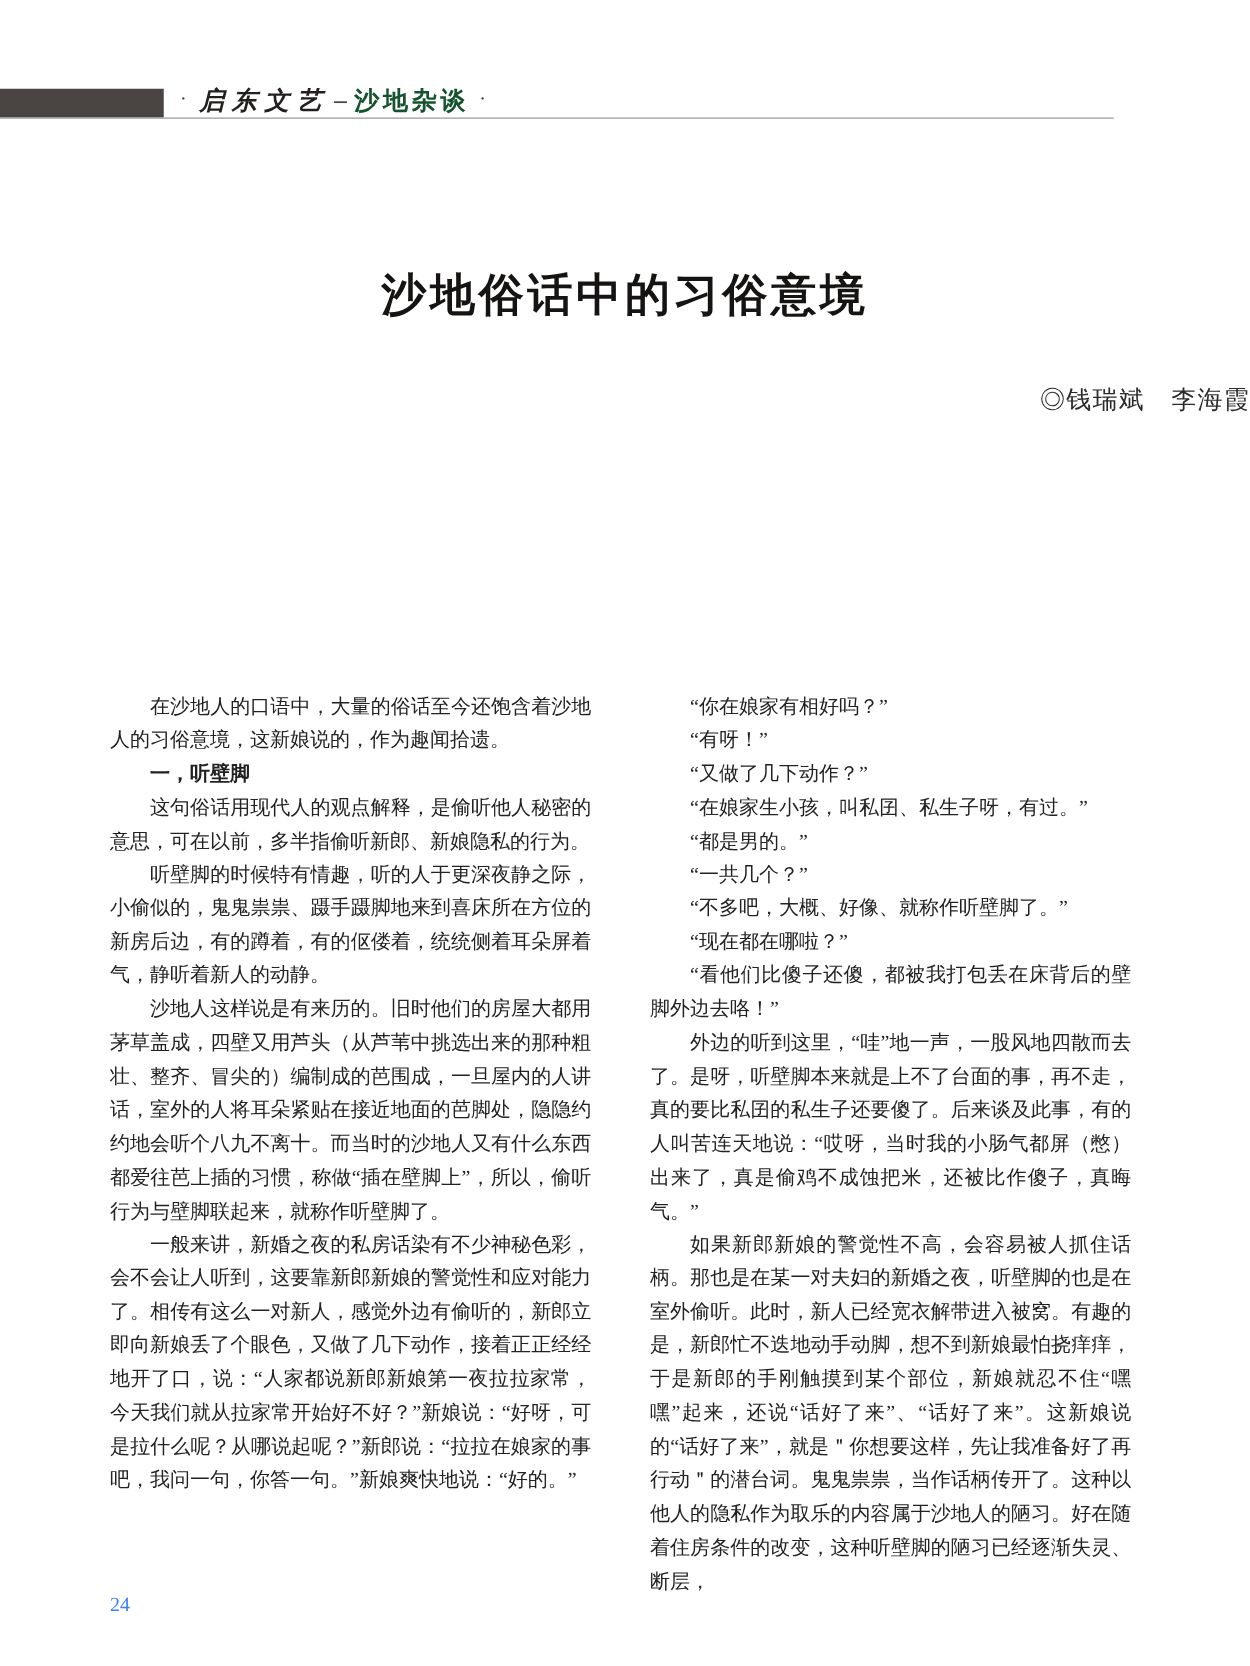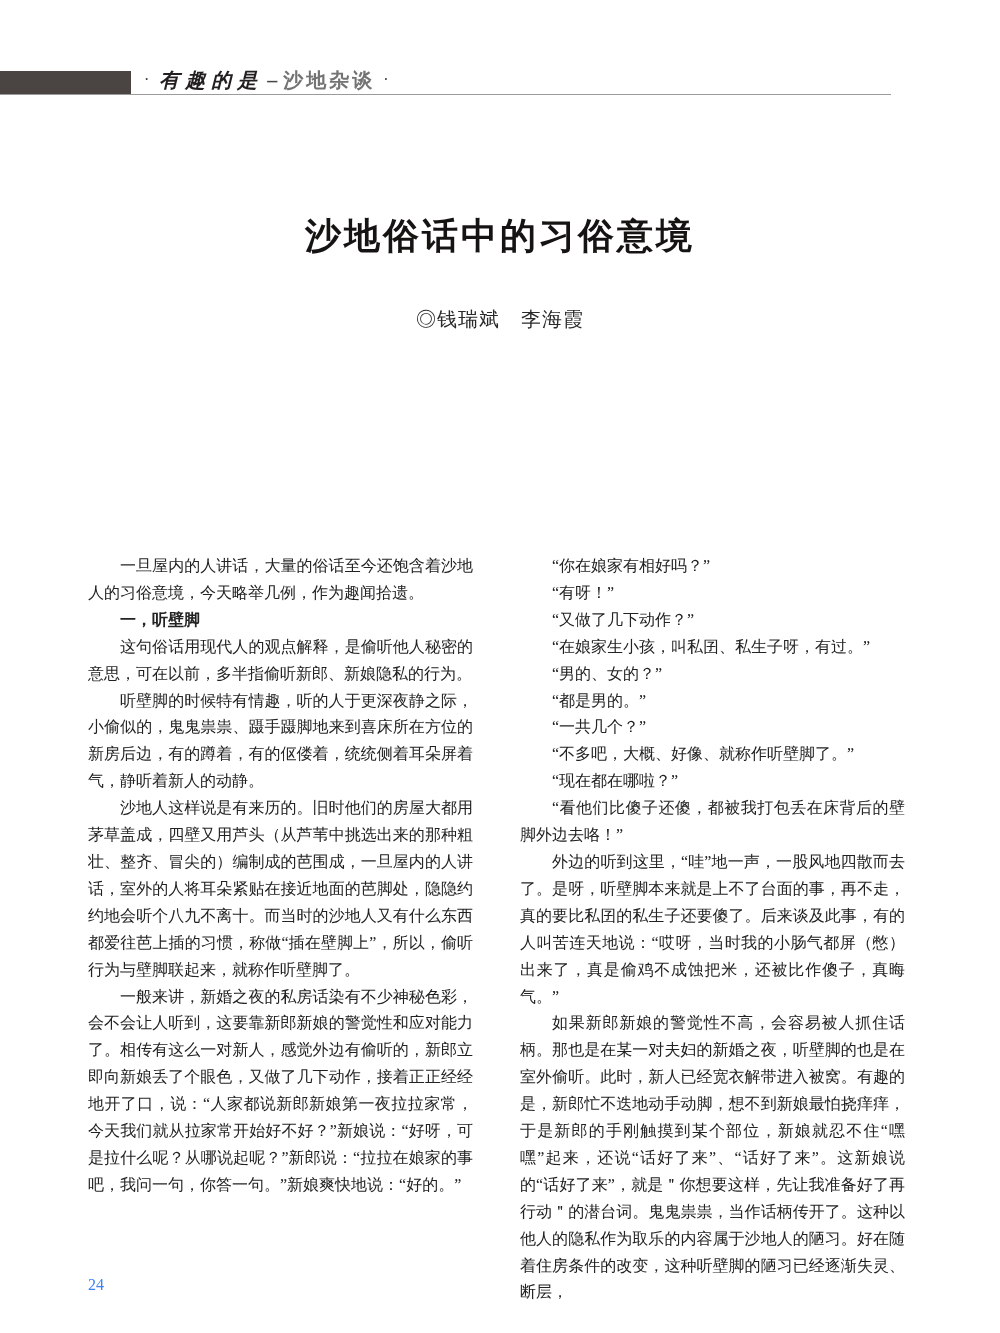--- a/index.html
+++ b/index.html
@@ -30,33 +30,33 @@
   }
   .header-text .dot { color:#3a3a3a; font-size:16px; padding:0 8px; }
   .header-text .magazine {
     font-weight:bold; font-style:italic;
     font-family:"Liberation Serif", serif;
     color:#221f1e; letter-spacing:6px;
   }
   .header-text .dash { color:#4a4542; font-weight:bold; padding:0 4px; }
   .header-text .column-name {
     font-family:"DejaVu Sans", sans-serif;
-    font-weight:bold; color:#737373; letter-spacing:3px;
+    font-weight:bold; color:#14532d; letter-spacing:3px;
   }
   
   .article-title {
     position:absolute; left:0; top:212px; width:100%;
     text-align:center;
     font-family:"DejaVu Sans", sans-serif;
     font-weight:bold; font-size:36px; letter-spacing:3px;
     color:#161412;
   }
   .byline {
     position:absolute; left:0; top:306px; width:100%;
-    text-align:center; font-size:20px; color:#2a2a2a;
+    text-align:right; font-size:20px; color:#2a2a2a;
     letter-spacing:1px;
   }
   
   .columns {
     position:absolute; left:88px; top:553px;
     width:818px;
     display:flex; gap:47px;
   }
   .col {
     width:385px; min-width:385px;
@@ -75,45 +75,44 @@
 </head>
 <body>
 
 <div class="page">
 
   <div class="header-bar" style="background: rgb(74, 69, 66);"></div>
   <div class="header-rule"></div>
 
   <div class="header-text">
     <span class="dot">·</span>
-    <span class="magazine">有趣的是</span>
+    <span class="magazine">启东文艺</span>
     <span class="dash">–</span>
     <span class="column-name">沙地杂谈</span>
     <span class="dot">·</span>
   </div>
 
   <div class="article-title">沙地俗话中的习俗意境</div>
 
   <div class="byline">◎钱瑞斌　李海霞</div>
 
   <div class="columns">
     <div class="col" id="col-left">
-        <p class="para">一旦屋内的人讲话，大量的俗话至今还饱含着沙地人的习俗意境，今天略举几例，作为趣闻拾遗。</p>
+        <p class="para">在沙地人的口语中，大量的俗话至今还饱含着沙地人的习俗意境，这新娘说的，作为趣闻拾遗。</p>
         <p class="heading">一，听壁脚</p>
         <p class="para">这句俗话用现代人的观点解释，是偷听他人秘密的意思，可在以前，多半指偷听新郎、新娘隐私的行为。</p>
         <p class="para">听壁脚的时候特有情趣，听的人于更深夜静之际，小偷似的，鬼鬼祟祟、蹑手蹑脚地来到喜床所在方位的新房后边，有的蹲着，有的伛偻着，统统侧着耳朵屏着气，静听着新人的动静。</p>
         <p class="para">沙地人这样说是有来历的。旧时他们的房屋大都用茅草盖成，四壁又用芦头（从芦苇中挑选出来的那种粗壮、整齐、冒尖的）编制成的芭围成，一旦屋内的人讲话，室外的人将耳朵紧贴在接近地面的芭脚处，隐隐约约地会听个八九不离十。而当时的沙地人又有什么东西都爱往芭上插的习惯，称做“插在壁脚上”，所以，偷听行为与壁脚联起来，就称作听壁脚了。</p>
         <p class="para">一般来讲，新婚之夜的私房话染有不少神秘色彩，会不会让人听到，这要靠新郎新娘的警觉性和应对能力了。相传有这么一对新人，感觉外边有偷听的，新郎立即向新娘丢了个眼色，又做了几下动作，接着正正经经地开了口，说：“人家都说新郎新娘第一夜拉拉家常，今天我们就从拉家常开始好不好？”新娘说：“好呀，可是拉什么呢？从哪说起呢？”新郎说：“拉拉在娘家的事吧，我问一句，你答一句。”新娘爽快地说：“好的。”</p>
       </div>
     <div class="col" id="col-right">
         <p class="para">“你在娘家有相好吗？”</p>
         <p class="para">“有呀！”</p>
         <p class="para">“又做了几下动作？”</p>
         <p class="para">“在娘家生小孩，叫私囝、私生子呀，有过。”</p>
-        <p class="para">“男的、女的？”</p>
         <p class="para">“都是男的。”</p>
         <p class="para">“一共几个？”</p>
         <p class="para">“不多吧，大概、好像、就称作听壁脚了。”</p>
         <p class="para">“现在都在哪啦？”</p>
         <p class="para">“看他们比傻子还傻，都被我打包丢在床背后的壁脚外边去咯！”</p>
         <p class="para">外边的听到这里，“哇”地一声，一股风地四散而去了。是呀，听壁脚本来就是上不了台面的事，再不走，真的要比私囝的私生子还要傻了。后来谈及此事，有的人叫苦连天地说：“哎呀，当时我的小肠气都屏（憋）出来了，真是偷鸡不成蚀把米，还被比作傻子，真晦气。”</p>
         <p class="para">如果新郎新娘的警觉性不高，会容易被人抓住话柄。那也是在某一对夫妇的新婚之夜，听壁脚的也是在室外偷听。此时，新人已经宽衣解带进入被窝。有趣的是，新郎忙不迭地动手动脚，想不到新娘最怕挠痒痒，于是新郎的手刚触摸到某个部位，新娘就忍不住“嘿嘿”起来，还说“话好了来”、“话好了来”。这新娘说的“话好了来”，就是＂你想要这样，先让我准备好了再行动＂的潜台词。鬼鬼祟祟，当作话柄传开了。这种以他人的隐私作为取乐的内容属于沙地人的陋习。好在随着住房条件的改变，这种听壁脚的陋习已经逐渐失灵、断层，</p>
       </div>
   </div>
 

